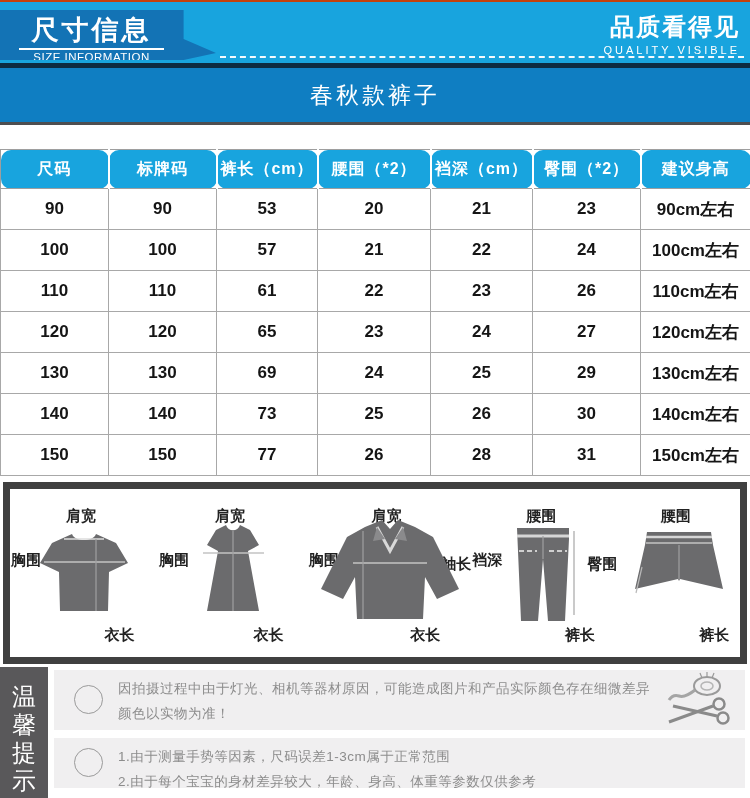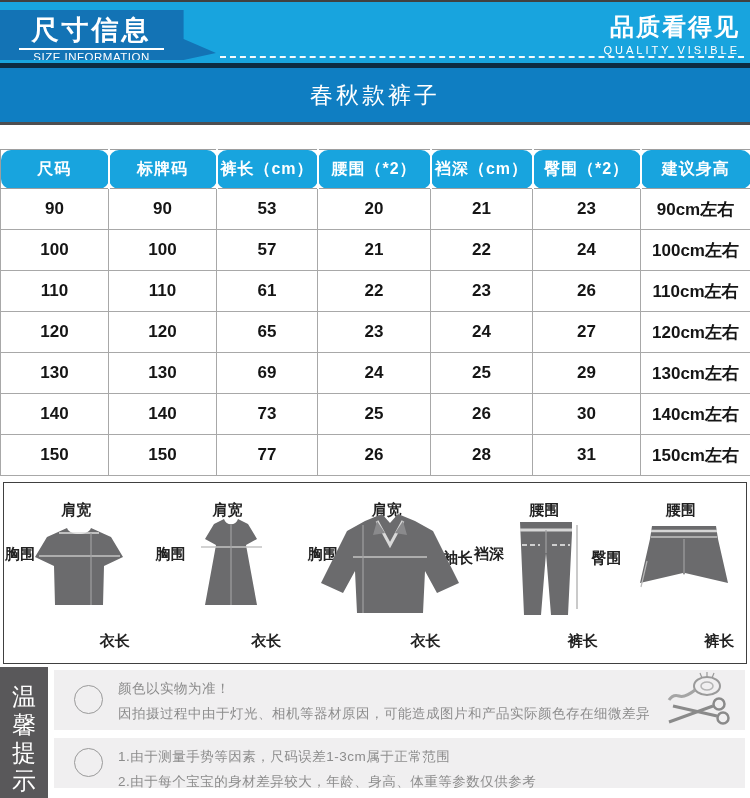--- a/index.html
+++ b/index.html
@@ -5,21 +5,21 @@
   :root{
     --header_blue:#18a4de; --ribbon_blue:#1373b5; --navy_line:#0d2b42;
     --banner_blue:#0f7ec2; --table_header_blue:#18a4de; --table_border:#a8a8a8;
     --garment_gray:#6b6b6d; --sidebar_gray:#59585a; --note_bg:#f0eff0; --note_text:#8c8c8c;
   }
   *{box-sizing:border-box; margin:0; padding:0;}
   body{margin:0; background:#fff; font-family:"Liberation Sans","DejaVu Sans",sans-serif;}
   .page{position:relative; width:750px; height:798px; background:#fff; overflow:hidden;}
 
   
-  .hdr{position:relative; height:63px; background:var(--header_blue); border-top:2px solid #404040;}
+  .hdr{position:relative; height:63px; background:var(--header_blue); border-top:2px solid #c2410c;}
   .ribbon{position:absolute; left:0; top:8px; width:216px; height:50px; background:var(--ribbon_blue);
           clip-path:polygon(0 0, 85% 0, 85% 58%, 100% 86%, 85% 100%, 0 100%);}
   .ribbon-title{width:183px; text-align:center; color:#fff; font-weight:bold; font-size:27px;
                 letter-spacing:3px; margin-top:2px;}
   .ribbon-sub{width:145px; margin:0 19px; text-align:center; color:#fff; font-size:11.5px;
               border-top:2px solid #fff; padding-top:1px; letter-spacing:.5px;}
   .hdr-dash{position:absolute; left:220px; right:6px; bottom:5px; border-top:2px dashed rgba(255,255,255,.95);}
   .hdr-right{position:absolute; right:10px; top:9px; text-align:right; color:#fff;}
   .hdr-right .t1{font-size:24px; font-weight:bold; letter-spacing:2px;}
   .hdr-right .t2{font-size:11px; letter-spacing:3px; margin-top:1px;}
@@ -34,21 +34,21 @@
   
   table.size{width:750px; border-collapse:collapse; table-layout:fixed; border:1px solid #9e9e9e;}
   table.size th{background:var(--table_header_blue); color:#fff; font-size:16px; font-weight:bold;
                 height:39px; border-left:2px solid #fff; border-bottom:1px solid #9e9e9e;
                 letter-spacing:1px;border-radius:10px;}
   table.size th:first-child{border-left:none;}
   table.size td{height:41px; text-align:center; font-size:17px; font-weight:bold; color:#151515;
                 border:1px solid var(--table_border); background:#fff;margin-left:8px;}
 
   
-  .diagrams{position:relative; margin:6px 3px 0; height:182px; border:1px solid #404040;
+  .diagrams{position:relative; margin:6px 3px 0; height:182px; border:7px solid #404040;
             background:#fff; display:flex;}
   .dia{position:relative; height:100%;}
   .dia svg{position:absolute; left:50%; transform:translateX(-50%);}
   .dlabel{position:absolute; font-size:15px; font-weight:bold; color:#222; white-space:nowrap;}
   .dlabel.top{top:18px; left:50%; transform:translateX(-60%);}
   .dlabel.left{left:1px; top:62px;}
   .dlabel.right{right:0px; top:66px;}
   .dlabel.bottom{bottom:12px; left:50%; transform:translateX(-18%);margin-left:26px;}
   .d1{width:152px;} .d2{width:154px;} .d3{width:168px;} .d4{width:150px;} .d5{width:126px;}
 
@@ -246,22 +246,22 @@
   </div>
 
   <div class="tips">
     <div class="tips-side">
       <div class="tips-side-text">温馨提示</div>
     </div>
 
     <div class="note note1">
       <div class="note-circle"></div>
       <div class="note-text">
+        <div>因拍摄过程中由于灯光、相机等器材原因，可能造成图片和产品实际颜色存在细微差异</div>
         <div>颜色以实物为准！</div>
-        <div>因拍摄过程中由于灯光、相机等器材原因，可能造成图片和产品实际颜色存在细微差异</div>
       </div>
       <svg class="sew" width="78" height="58" viewBox="0 0 78 58">
         <ellipse cx="52" cy="14" rx="13" ry="9" fill="none" stroke="#9a9a9a" stroke-width="2"></ellipse>
         <ellipse cx="52" cy="14" rx="6" ry="4" fill="none" stroke="#b5b5b5" stroke-width="1.5"></ellipse>
         <path d="M40 18 Q30 26 24 24 Q18 22 14 28" fill="none" stroke="#a5a5a5" stroke-width="3"></path>
         <line x1="58" y1="34" x2="14" y2="50" stroke="#8a8a8a" stroke-width="3"></line>
         <line x1="62" y1="44" x2="18" y2="34" stroke="#8a8a8a" stroke-width="3"></line>
         <circle cx="64" cy="32" r="5.5" fill="none" stroke="#8a8a8a" stroke-width="2.5"></circle>
         <circle cx="68" cy="46" r="5.5" fill="none" stroke="#8a8a8a" stroke-width="2.5"></circle>
         <line x1="47" y1="6" x2="45" y2="1" stroke="#9a9a9a" stroke-width="1.2"></line>

